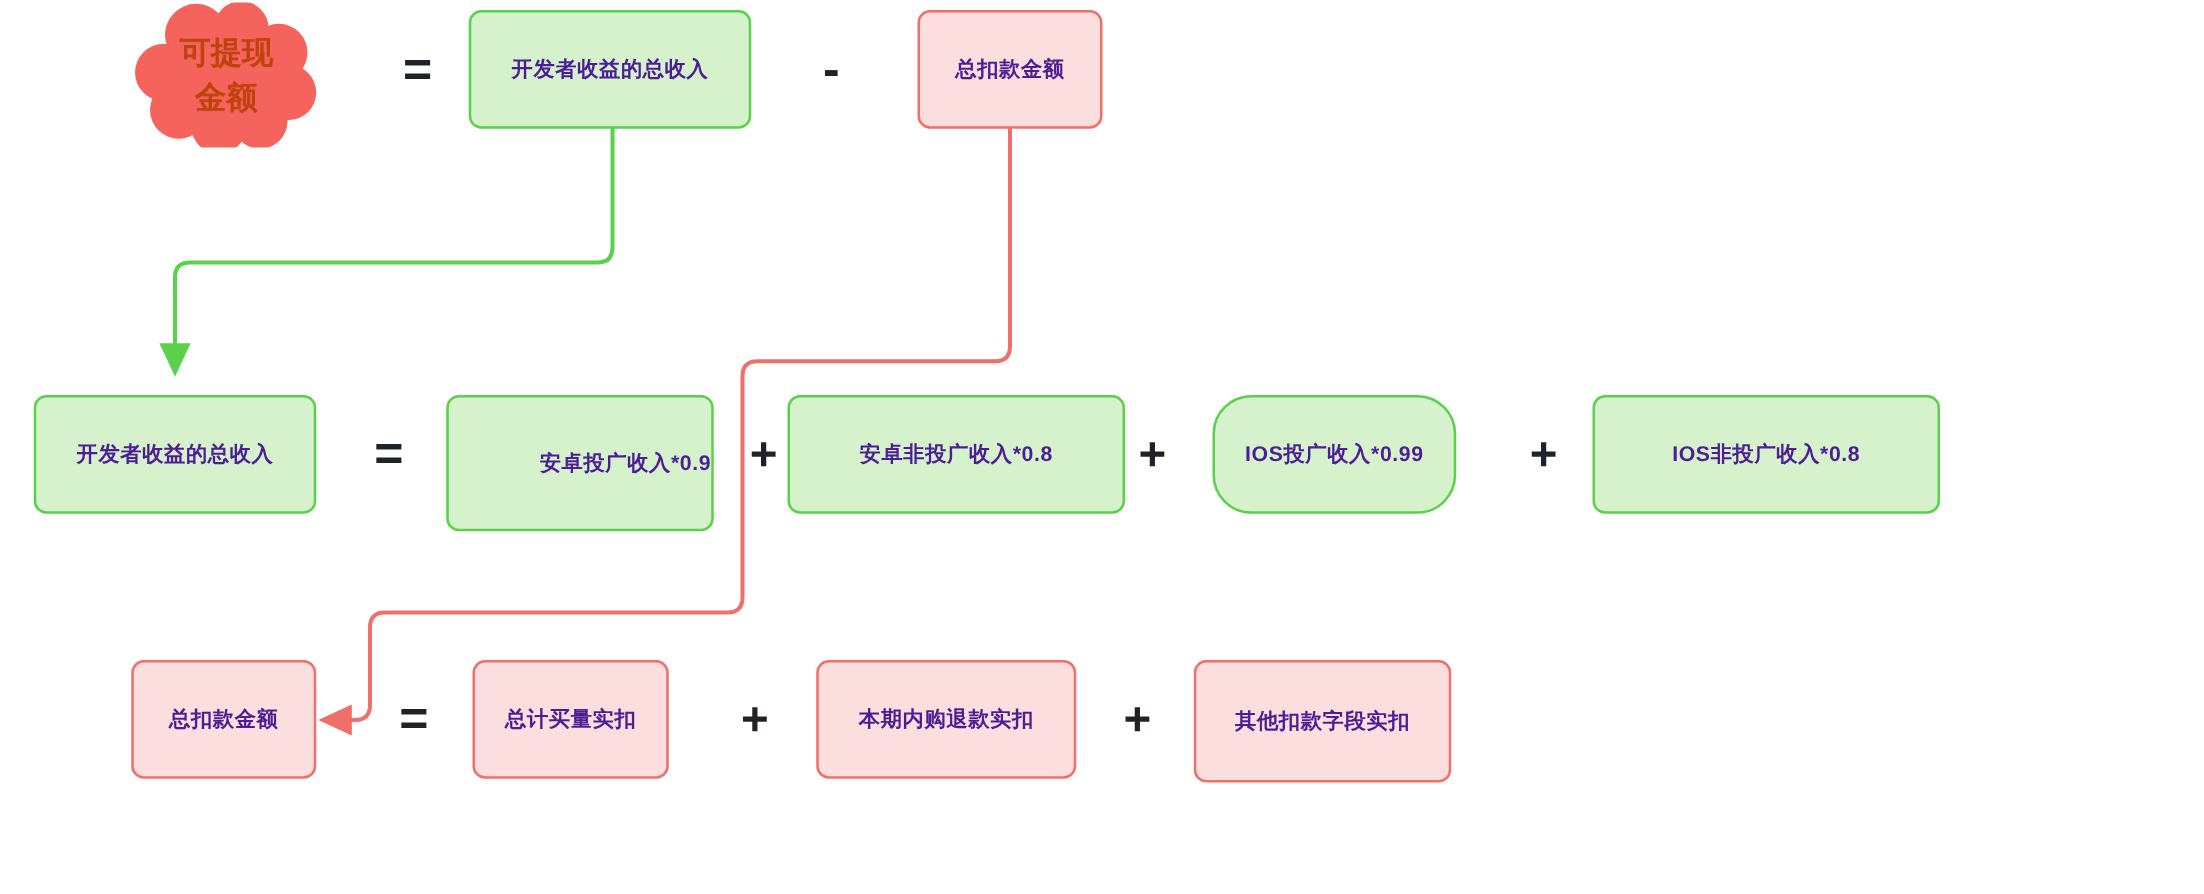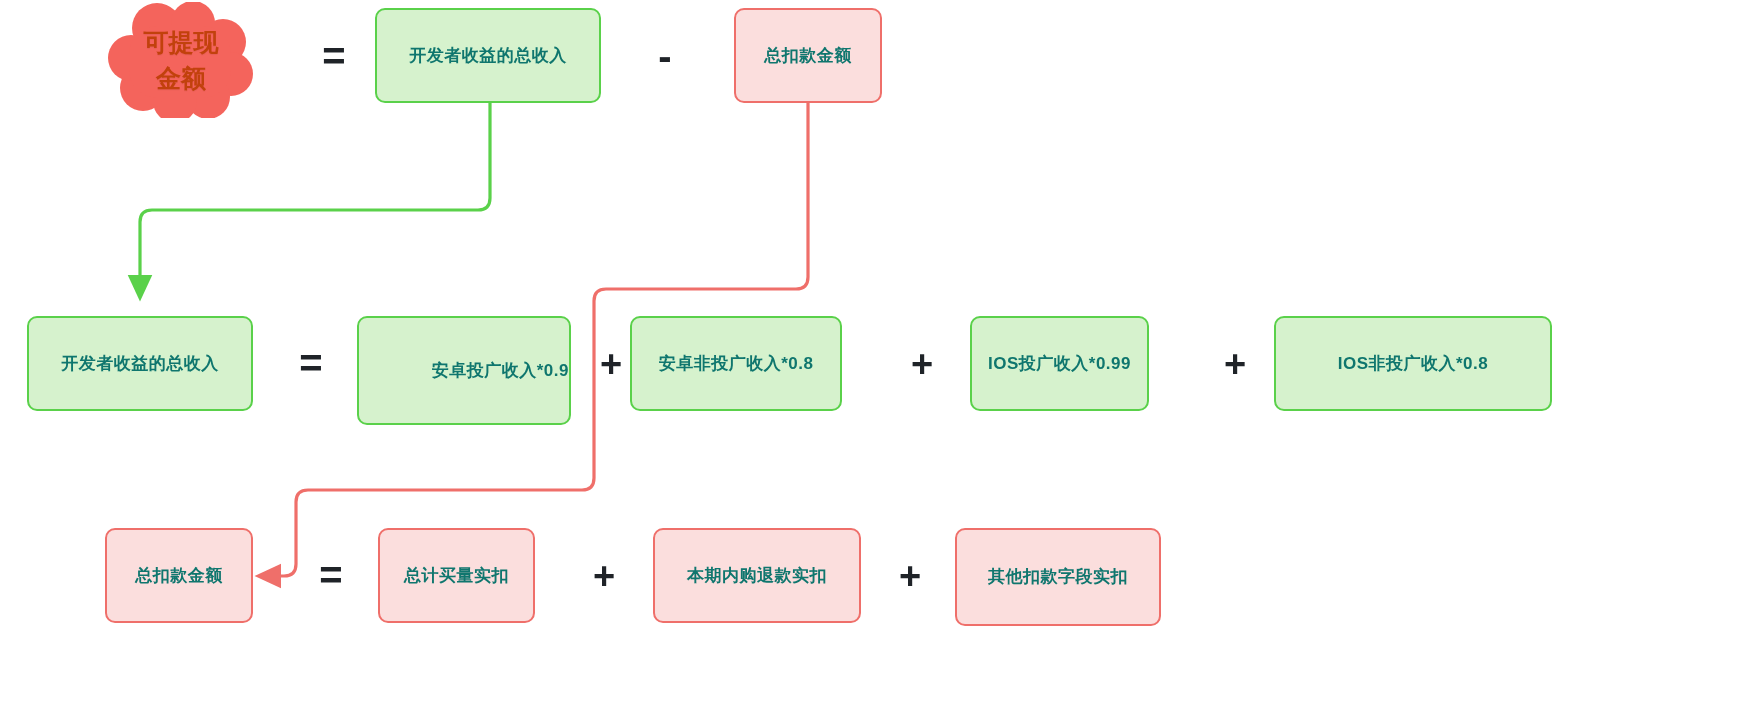--- a/index.html
+++ b/index.html
@@ -29,21 +29,21 @@
   }
   .node {
     position: absolute;
     box-sizing: border-box;
     display: flex;
     align-items: center;
     justify-content: center;
     text-align: center;
     border-radius: 10px;
     font-weight: bold;
-    color: #0f766e;
+    color: #4c1d95;
     letter-spacing: 0.5px;
     line-height: 1.25;
     z-index: 3;
   }
   .node.green {
     background: #d6f2cd;
     border: 2.5px solid #5ad14a;
   }
   .node.red {
     background: #fbdedd;
@@ -151,27 +151,27 @@
   </div>
 
   <div class="op op-equals" style="left:282px; top:345px; width:58px; height:36px;">=</div>
 
   <div class="node green" style="left:357px; top:316px; width:214px; height:109px; font-size:17px;justify-content:flex-end;">
     <span>安卓投广收入*0.9</span>
   </div>
 
   <div class="op op-plus" style="left:592px; top:346px; width:38px; height:36px;">+</div>
 
-  <div class="node green" style="left:630px; top:316px; width:212px; height:95px; font-size:17px;">
+  <div class="node green" style="left:630px; top:316px; width:270px; height:95px; font-size:17px;">
     <span>安卓非投广收入*0.8</span>
   </div>
 
   <div class="op op-plus" style="left:903px; top:346px; width:38px; height:36px;">+</div>
 
-  <div class="node green" style="left:970px; top:316px; width:179px; height:95px; font-size:17px;">
+  <div class="node green" style="left:970px; top:316px; width:195px; height:95px; font-size:17px;border-radius:31px;">
     <span>IOS投广收入*0.99</span>
   </div>
 
   <div class="op op-plus" style="left:1216px; top:346px; width:38px; height:36px;">+</div>
 
   <div class="node green" style="left:1274px; top:316px; width:278px; height:95px; font-size:17px;">
     <span>IOS非投广收入*0.8</span>
   </div>
 
   <div class="node red" style="left:105px; top:528px; width:148px; height:95px; font-size:17px;">

